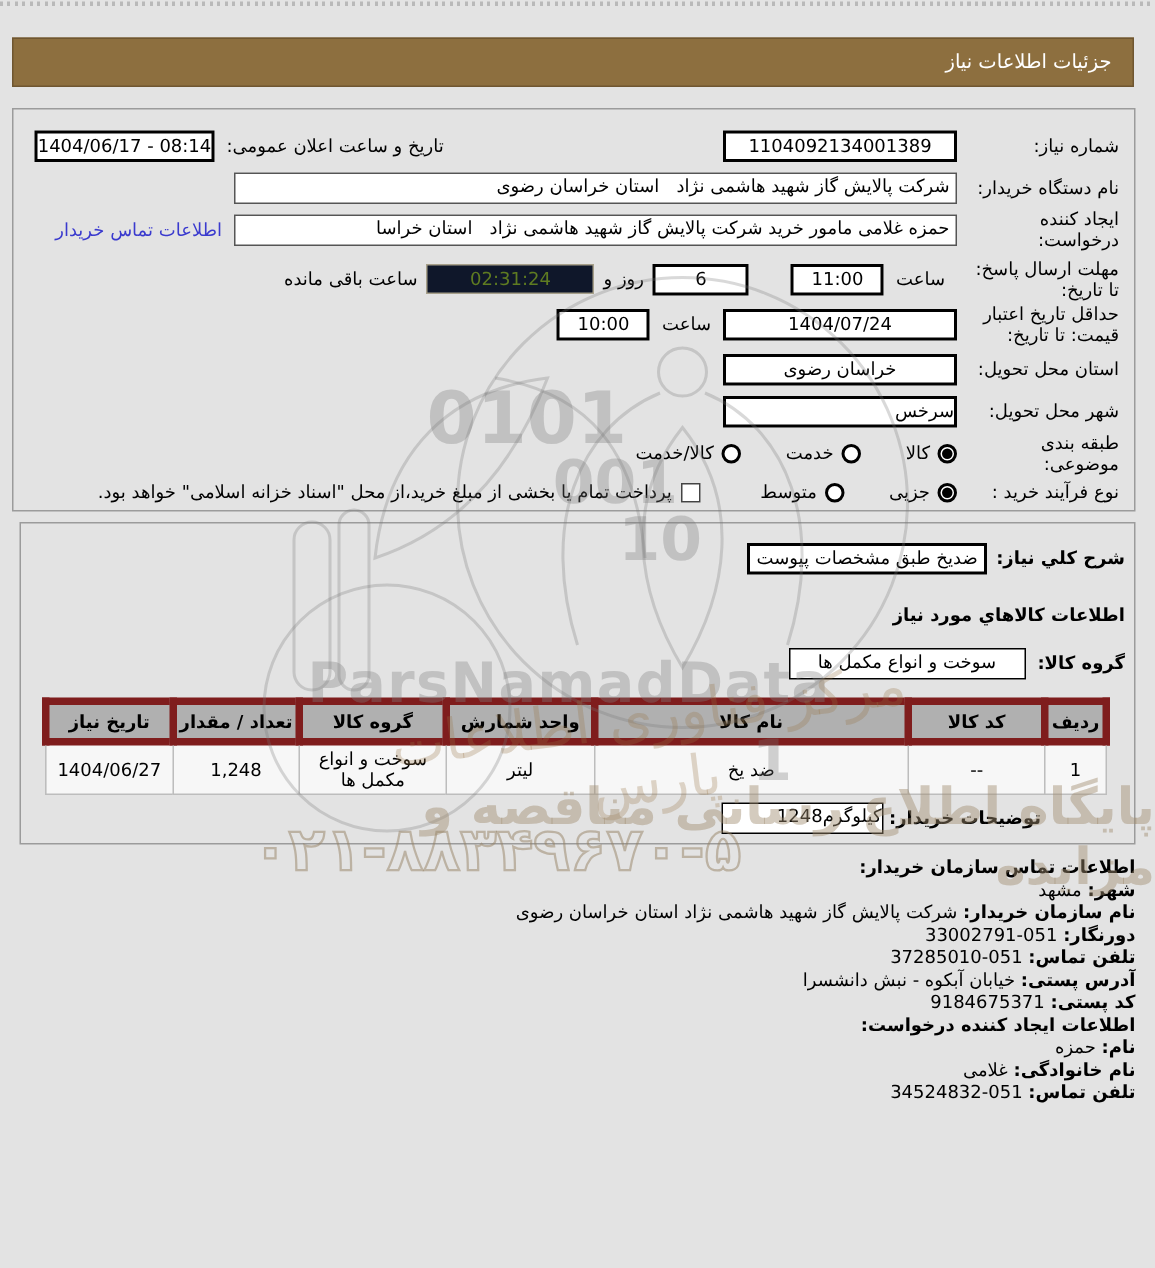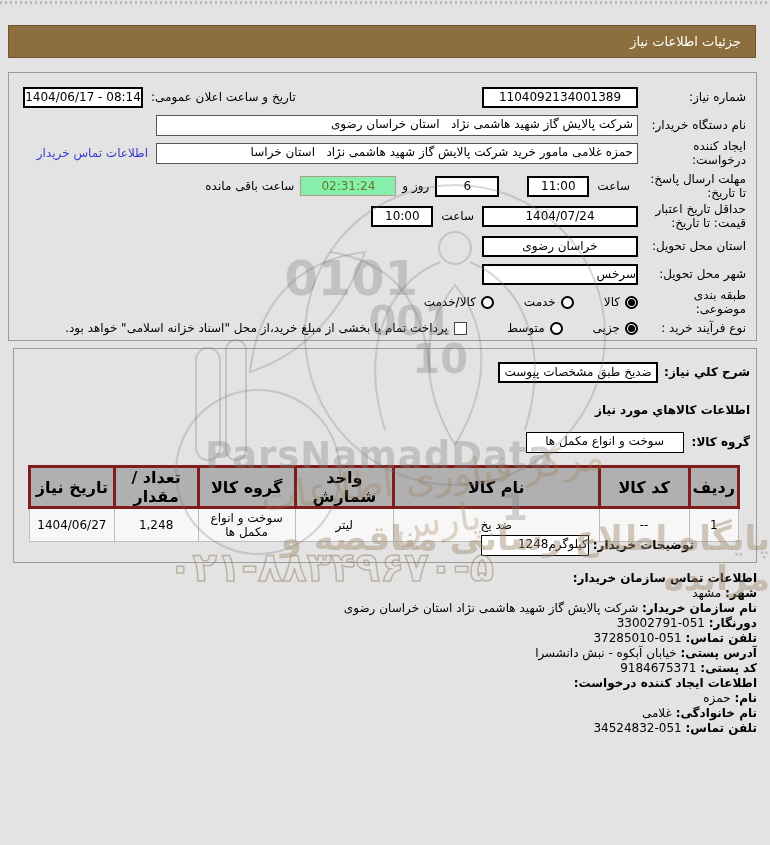--- a/index.html
+++ b/index.html
@@ -23,35 +23,35 @@
   .flabel{width:118px;box-sizing:border-box;padding-right:10px;padding-left:6px;text-align:right;line-height:14px;flex:none;}
   .inp{background:#fff;border:2px solid #000;height:21px;line-height:17px;box-sizing:border-box;
        text-align:center;flex:none;overflow:hidden;}
   .inp-sm{width:156px;}
   .inp-ann{width:120px;}
   .inp-time{width:62px;}
   .inp-days{width:64px;}
   .inp-wide{width:482px;border:1px solid #555;text-align:right;padding:0 4px;white-space:pre;}
   .ltr{direction:ltr;unicode-bidi:isolate;display:inline-block;}
   .lbl-sm{padding:0 8px;flex:none;}
-  .timer{width:96px;height:20px;box-sizing:border-box;background:#86efac;border:1px solid #a7a08a;
+  .timer{width:112px;height:20px;box-sizing:border-box;background:#0f172a;border:1px solid #a7a08a;
          color:#5e7b21;text-align:center;line-height:18px;flex:none;}
   .spacer{flex:1;}
   .link{color:#3a3ace;margin:0 8px;cursor:pointer;flex:none;}
   .radio{width:13px;height:13px;border:2px solid #000;border-radius:50%;background:#fff;
          margin-left:5px;position:relative;box-sizing:border-box;flex:none;}
   .radio.checked::after{content:'';position:absolute;top:1px;left:1px;right:1px;bottom:1px;
          background:#000;border-radius:50%;}
   .checkbox{width:13px;height:13px;border:1px solid #444;background:#fff;margin-left:6px;box-sizing:border-box;flex:none;}
   .optlabel{margin-left:30px;flex:none;}
   .b2row{position:absolute;right:6px;display:flex;direction:rtl;align-items:center;height:22px;}
   .bold{font-weight:bold;}
   
   .ntable{position:absolute;right:16px;top:116px;width:712px;border-collapse:collapse;direction:rtl;}
-  .ntable th{background:#b0b0b0;border:3px solid #7f1d1d;font-weight:bold;font-size:16px;height:22px;text-align:center;padding:0 2px;}
+  .ntable th{background:#b0b0b0;border:5px solid #7f1d1d;font-weight:bold;font-size:12px;height:22px;text-align:center;padding:0 2px;}
   .ntable td{background:#f7f7f7;border:1px solid #bdbdbd;font-size:12px;height:32px;text-align:center;padding:0 2px;line-height:14px;}
   
   .contact{position:absolute;right:13px;top:571px;left:13px;text-align:right;line-height:15px;}
   .cline{white-space:nowrap;}
   
   .wm{position:absolute;pointer-events:none;z-index:5;}
   .wm-pars{left:205px;top:434px;font-size:37px;font-weight:bold;color:rgba(130,130,130,.35);
            letter-spacing:1px;direction:ltr;}
   .wm-callig{left:225px;top:455px;width:420px;font-size:38px;color:rgba(150,115,70,.28);
            transform:rotate(-7deg);direction:rtl;text-align:center;}

